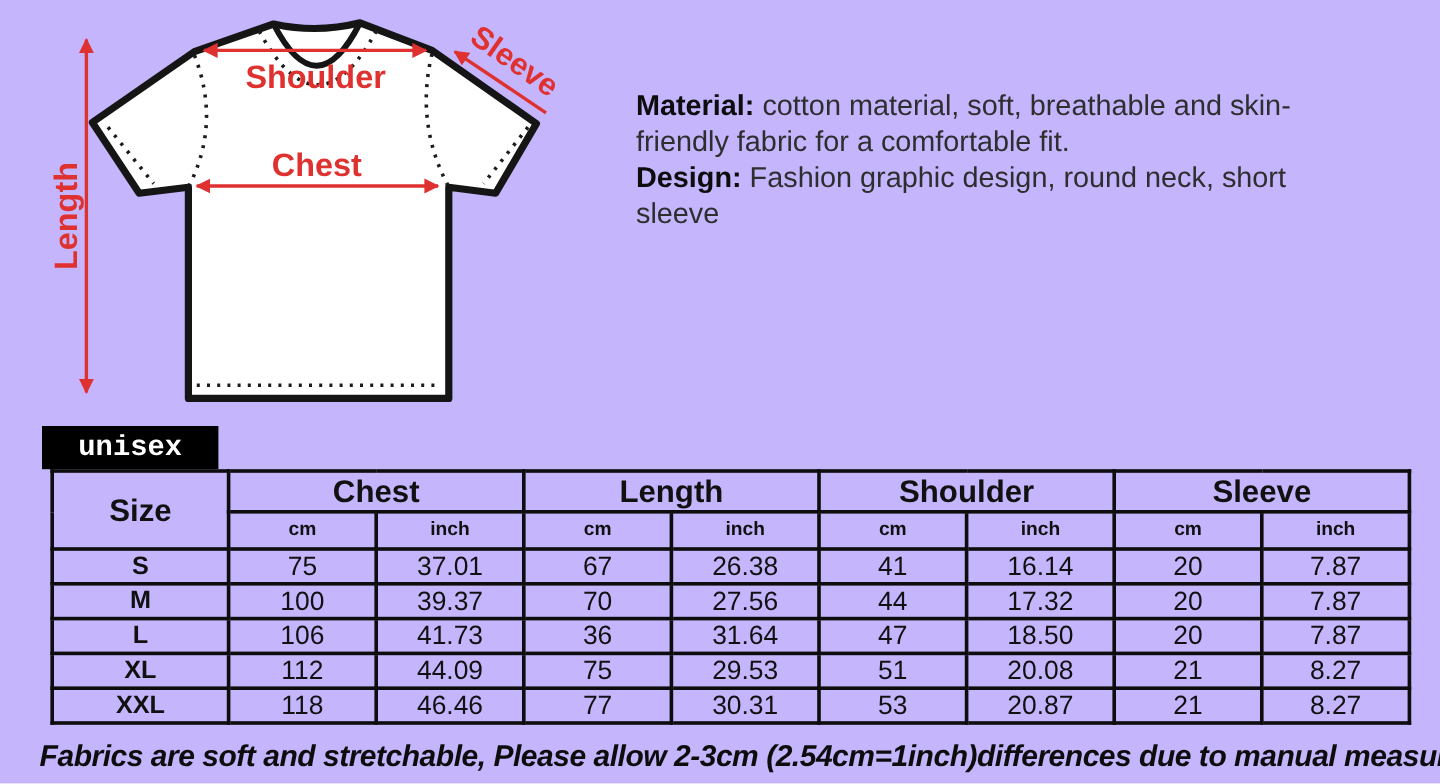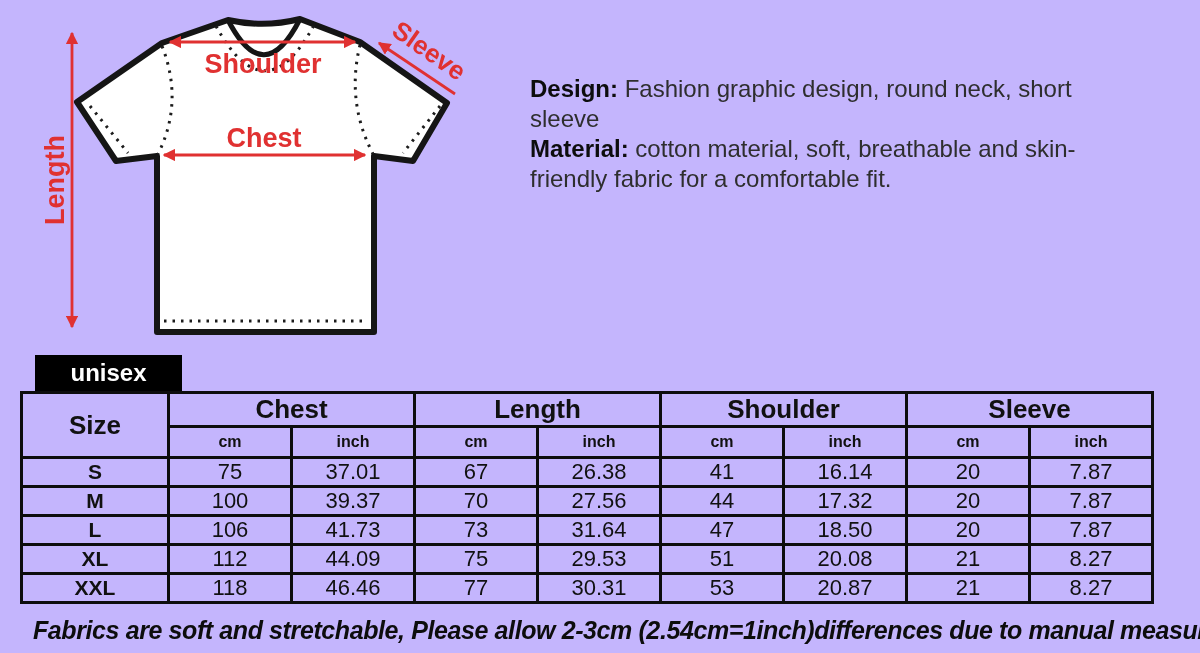--- a/index.html
+++ b/index.html
@@ -14,22 +14,22 @@
 
   
   .description { position:absolute; left:530px; top:74px; width:600px;
     font-size:24px; line-height:30px; color:#2e2e2e; }
   .description p { margin:0; }
   .description b { color:#0d0d0d; }
 
   
   .unisex-tab { position:absolute; left:35px; top:355px; width:147px; height:36px;
     background:#000; color:#fff; font-weight:bold; font-size:24px;
-    display:flex; align-items:center; justify-content:center; }
-  table.size-table { position:absolute; left:20px; top:391px; width:1132px;
+    display:flex; align-items:center; justify-content:center;font-family:Liberation Mono, monospace; }
+  table.size-table { position:absolute; left:42px; top:391px; width:1132px;
     border-collapse:collapse; table-layout:fixed;border-radius:16px; }
   .size-table th, .size-table td {
     border:3px solid #0d0d0d; text-align:center; vertical-align:middle; padding:0;
     font-family:"Liberation Sans",sans-serif; }
   .size-table thead tr.groups { height:33px; }
   .size-table thead tr.units  { height:31px; }
   .size-table tbody tr        { height:27px; }
   .size-table th.group  { font-size:26px; font-weight:bold; }
   .size-table th.size-h { font-size:26px; font-weight:bold; }
   .size-table th.unit   { font-size:16px; font-weight:bold; }
@@ -73,22 +73,22 @@
       <line x1="379" y1="43" x2="455" y2="94" marker-start="url(#ah)"></line>
     </g>
 
     <text class="red-label" x="263" y="73" font-size="27" text-anchor="middle">Shoulder</text>
     <text class="red-label" x="264" y="147" font-size="27" text-anchor="middle">Chest</text>
     <text class="red-label" x="64" y="180" font-size="27" text-anchor="middle" transform="rotate(-90 64 180)">Length</text>
     <text class="red-label" x="424" y="58" font-size="26" text-anchor="middle" transform="rotate(35 424 58)">Sleeve</text>
   </svg>
 
   <div class="description">
+    <p><b>Material:</b><span> cotton material, soft, breathable and skin-friendly fabric for a comfortable fit.</span></p>
     <p><b>Design:</b><span> Fashion graphic design, round neck, short sleeve</span></p>
-    <p><b>Material:</b><span> cotton material, soft, breathable and skin-friendly fabric for a comfortable fit.</span></p>
   </div>
 
   <div class="unisex-tab">unisex</div>
 
   <table class="size-table">
     <colgroup>
       <col style="width:147px">
       <col style="width:123px">
         <col style="width:123px">
       <col style="width:123px">
@@ -137,21 +137,21 @@
         <td>27.56</td>
         <td>44</td>
         <td>17.32</td>
         <td>20</td>
         <td>7.87</td>
       </tr>
       <tr>
         <th>L</th>
         <td>106</td>
         <td>41.73</td>
-        <td>73</td>
+        <td>36</td>
         <td>31.64</td>
         <td>47</td>
         <td>18.50</td>
         <td>20</td>
         <td>7.87</td>
       </tr>
       <tr>
         <th>XL</th>
         <td>112</td>
         <td>44.09</td>

